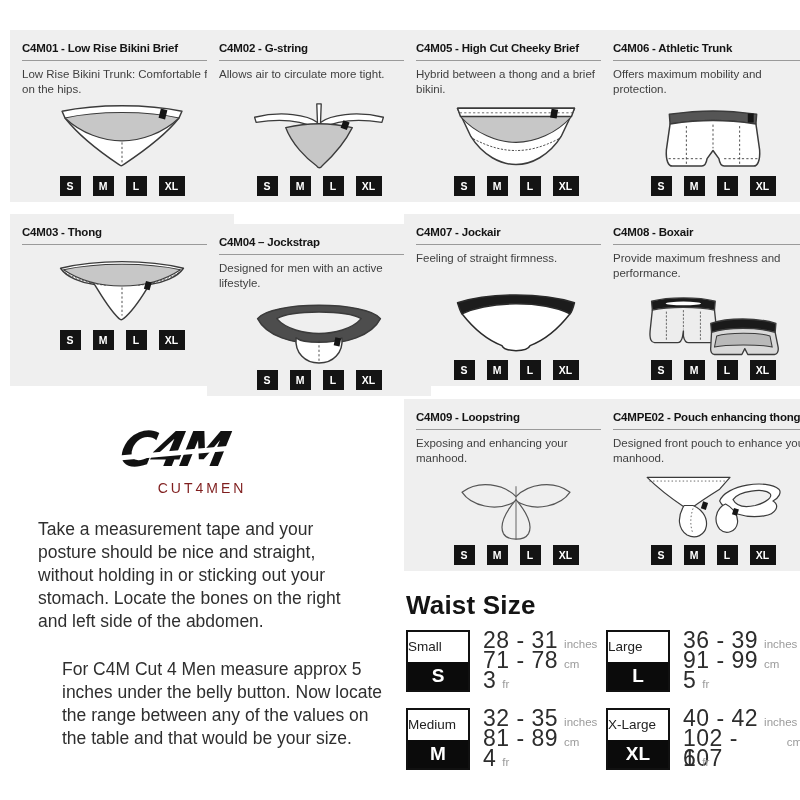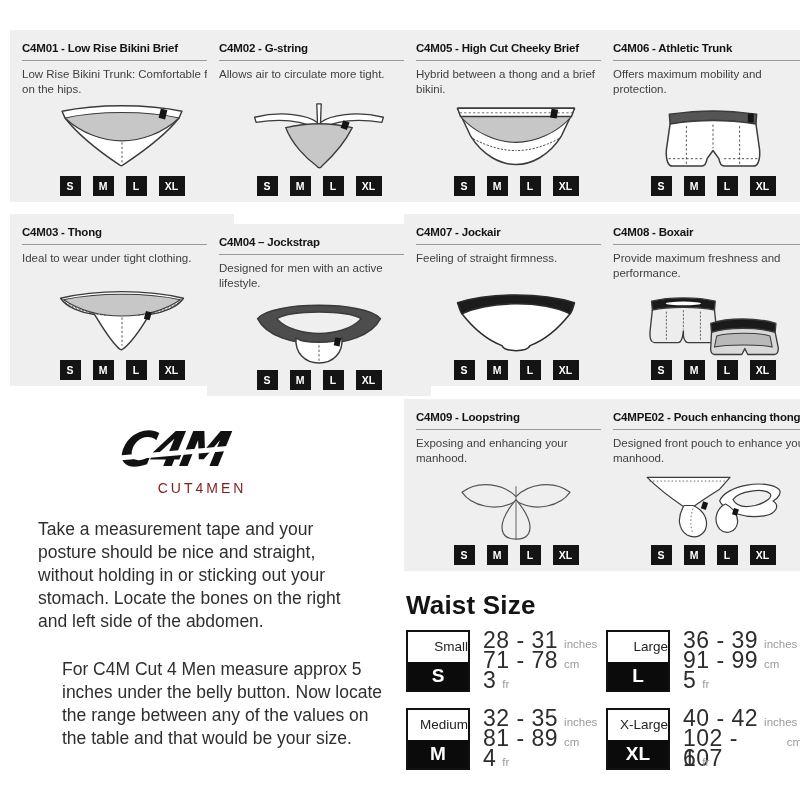--- a/index.html
+++ b/index.html
@@ -38,21 +38,21 @@
   .para.p1{top:518px;}
   .para.p2{top:658px;margin-left:24px;}
   
   .waist-title{position:absolute;left:406px;top:590px;margin:0;font-size:26px;
                font-weight:bold;letter-spacing:0.2px;color:#141414;}
   .waist-rows{position:absolute;left:406px;top:630px;display:grid;
               grid-template-rows:repeat(2,auto);grid-template-columns:196px 196px;
               grid-auto-flow:column;row-gap:16px;column-gap:4px;}
   .wrow{display:flex;align-items:flex-start;}
   .wbox{width:60px;border:2px solid #111;background:#fff;flex:0 0 auto;}
-  .wname{height:30px;line-height:30px;text-align:right;font-size:13.5px;color:#222;}
+  .wname{height:30px;line-height:30px;text-align:left;font-size:13.5px;color:#222;}
   .wletter{height:28px;line-height:28px;text-align:center;background:#0b0b0b;color:#fff;
            font-size:19px;font-weight:bold;}
   .wvals{margin-left:13px;padding-top:0;}
   .wline{display:flex;align-items:baseline;height:20px;}
   .wnum{font-size:23px;line-height:20px;color:#2d2d2d;letter-spacing:0.5px;}
   .wunit{font-size:11.5px;color:#9b9b9b;margin-left:6px;}
 </style>
 </head>
 <body>
 
@@ -149,21 +149,20 @@
     <div class="sizes">
           <span class="badge">S</span>
           <span class="badge">M</span>
           <span class="badge">L</span>
           <span class="badge wide">XL</span>
         </div>
   </section>
       <section class="card">
     <h3 class="card-title">C4M03 - Thong</h3>
     <hr class="divider">
-    <p class="card-desc">Ideal to wear under tight clothing.</p>
     <div class="illus">
           <svg viewBox="0 0 190 100">
     <g stroke="#3b3b3b" stroke-width="2" stroke-linejoin="round">
       <path d="M12 22 C60 10 130 10 178 22 C170 34 150 42 132 44 C122 60 112 78 97 90 C95 92 93 92 91 90 C78 78 68 60 58 44 C40 42 20 34 12 22 Z" fill="#fff"></path>
       <path d="M16 24 C60 14 130 14 174 24 C150 40 120 46 95 46 C70 46 40 40 16 24 Z" fill="#c7c7c7" stroke-width="1.5"></path>
       <path d="M95 48 V86" fill="none" stroke-dasharray="3 3" stroke-width="1.2"></path>
       <path d="M18 28 C40 40 60 44 74 45" fill="none" stroke-dasharray="3 2" stroke-width="1"></path>
       <path d="M172 28 C150 40 130 44 116 45" fill="none" stroke-dasharray="3 2" stroke-width="1"></path>
     </g>
     <rect x="126" y="40" width="8" height="11" fill="#151515" transform="rotate(15 130 45)"></rect>

